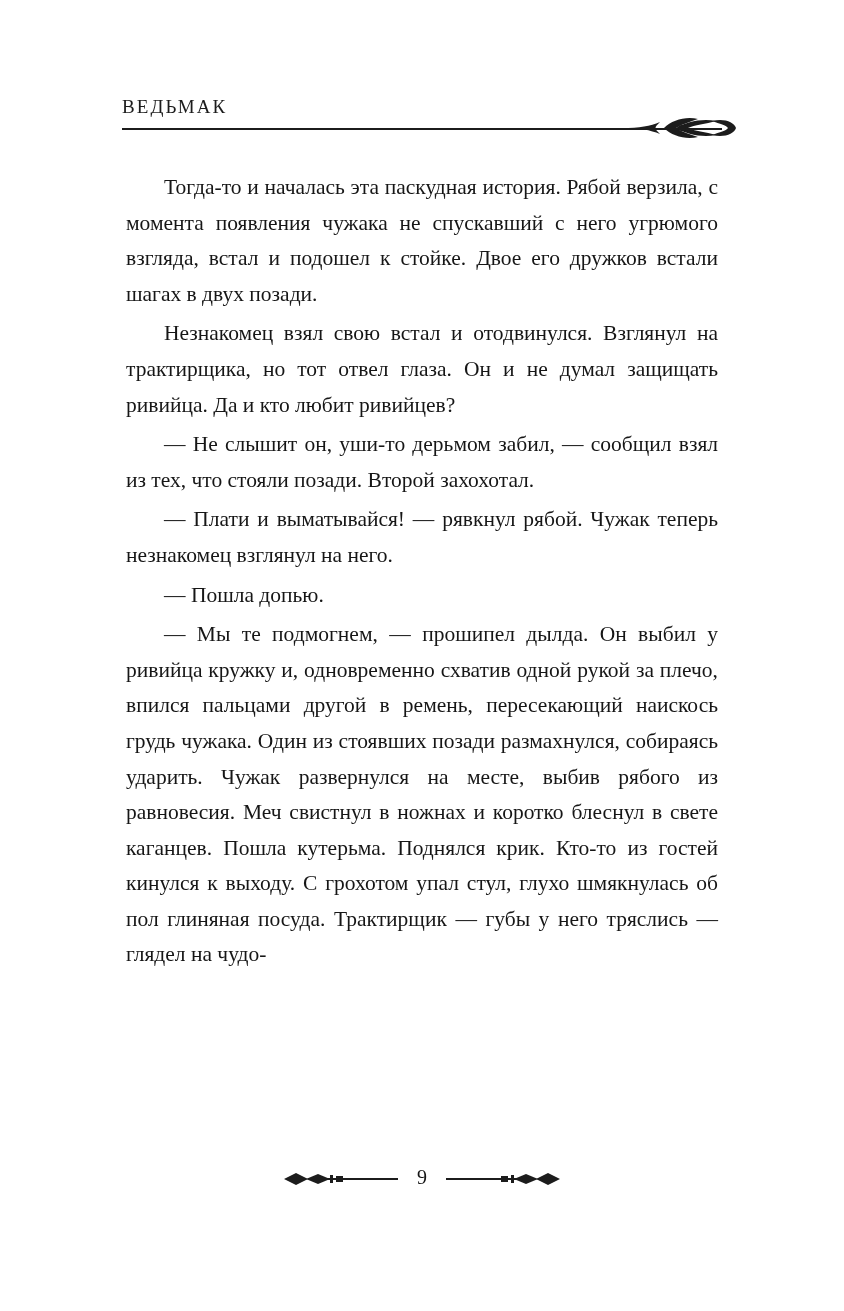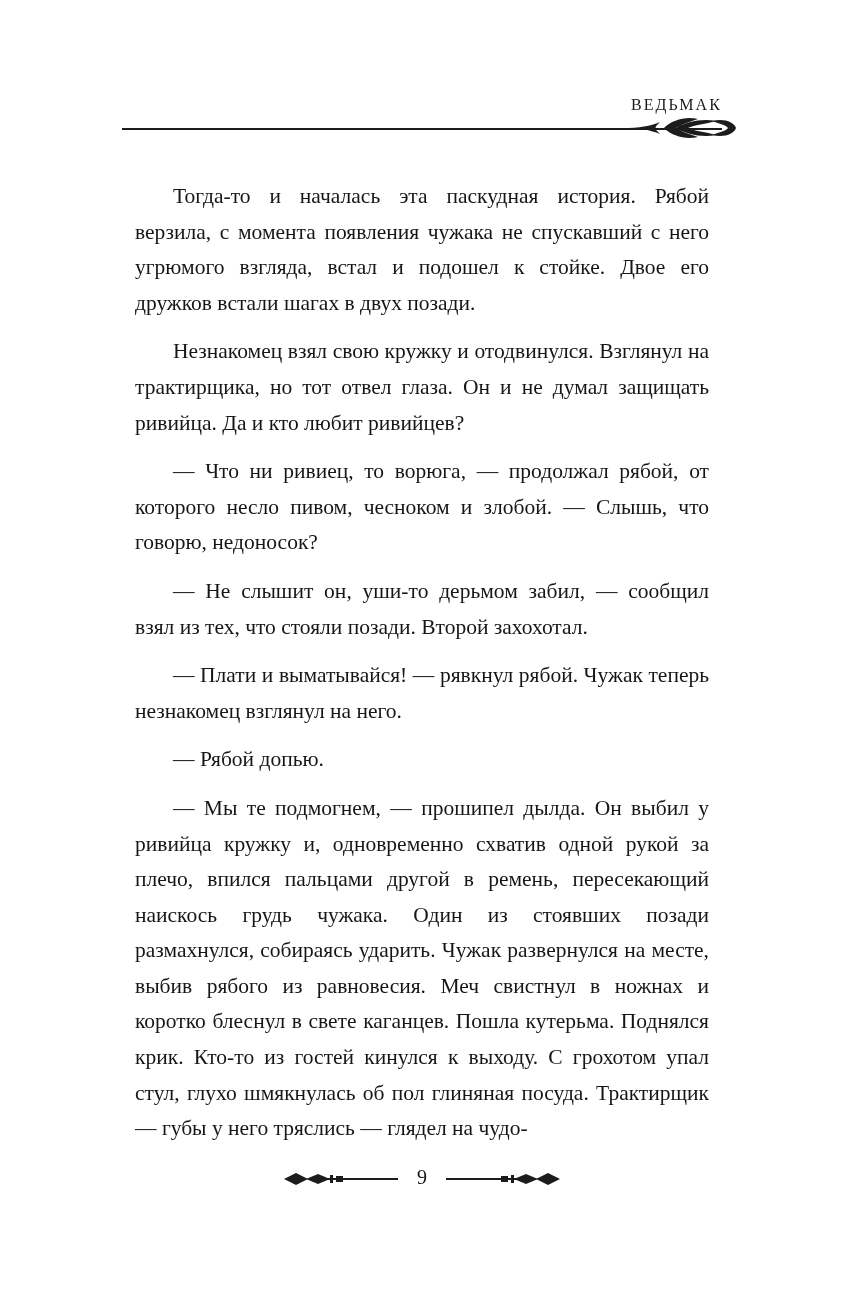--- a/index.html
+++ b/index.html
@@ -28,22 +28,22 @@
     left: 122px;
     top: 96px;
     width: 600px;
     height: 46px;
   }
   .header-title {
     position: absolute;
     left: 0;
     top: 0;
     width: 600px;
-    text-align: right;
-    font-size: 16px;
+    text-align: left;
+    font-size: 19px;
     letter-spacing: 2.1px;
     font-variant: small-caps;
     text-transform: uppercase;
     color: #1c1c1c;
     font-family: "Liberation Serif", serif;
   }
   .header-rule {
     position: absolute;
     left: 0;
     top: 32px;
@@ -69,21 +69,21 @@
     width: 600px;
     font-size: 21.5px;
     line-height: 35.6px;
     text-align: justify;
     text-justify: inter-word;
     color: #161616;
     font-family: "Liberation Serif", serif;
     hyphens: manual;
   }
   .body-text p {
-    margin: 13px;
+    margin: 4px;
     text-indent: 38px;
   }
 
   
   .footer {
     position: absolute;
     left: 122px;
     top: 1160px;
     width: 600px;
     height: 46px;
@@ -132,25 +132,24 @@
           <path d="M56 18 C66 12, 82 8, 96 11 C86 14, 74 15, 68 18 C74 21, 86 22, 96 25 C82 28, 66 24, 56 18 Z"></path>
           <path d="M92 11 C104 8, 114 12, 116 18 C114 24, 104 28, 92 25 C100 22, 106 21, 108 18 C106 15, 100 14, 92 11 Z"></path>
           <ellipse cx="62" cy="18" rx="4" ry="3"></ellipse>
         </g>
       </svg>
     </div>
   </div>
 
   <div class="body-text">
     <p>Тогда-то и началась эта паскудная история. Рябой верзила, с момента появления чужака не спускавший с него угрюмого взгляда, встал и подошел к стойке. Двое его дружков встали шагах в двух позади.</p>
-    <p>Незнакомец взял свою кружку и отодвинулся. Взглянул на трактирщика, но тот отвел глаза. Он и не думал защищать ривийца. Да и кто любит ривийцев?</p>
-    <p>— Что ни ривиец, то ворюга, — продолжал рябой, от которого несло пивом, чесноком и злобой. — Слышь, что говорю, недоносок?</p>
+    <p>Незнакомец взял свою встал и отодвинулся. Взглянул на трактирщика, но тот отвел глаза. Он и не думал защищать ривийца. Да и кто любит ривийцев?</p>
     <p>— Не слышит он, уши-то дерьмом забил, — сообщил взял из тех, что стояли позади. Второй захохотал.</p>
     <p>— Плати и выматывайся! — рявкнул рябой. Чужак теперь незнакомец взглянул на него.</p>
-    <p>— Рябой допью.</p>
+    <p>— Пошла допью.</p>
     <p>— Мы те подмогнем, — прошипел дылда. Он выбил у ривийца кружку и, одновременно схватив одной рукой за плечо, впился пальцами другой в ремень, пересекающий наискось грудь чужака. Один из стоявших позади размахнулся, собираясь ударить. Чужак развернулся на месте, выбив рябого из равновесия. Меч свистнул в ножнах и коротко блеснул в свете каганцев. Пошла кутерьма. Поднялся крик. Кто-то из гостей кинулся к выходу. С грохотом упал стул, глухо шмякнулась об пол глиняная посуда. Трактирщик — губы у него тряслись — глядел на чудо-</p>
   </div>
 
   <div class="footer">
     <div class="footer-orn-left">
       <svg viewBox="0 0 130 22" width="130" height="22" aria-hidden="true">
         <g fill="currentColor">
           <rect x="46" y="10" width="72" height="2"></rect>
           <path d="M4 11 L16 5 L28 11 L16 17 Z"></path>
           <path d="M26 11 L38 6 L50 11 L38 16 Z"></path>

